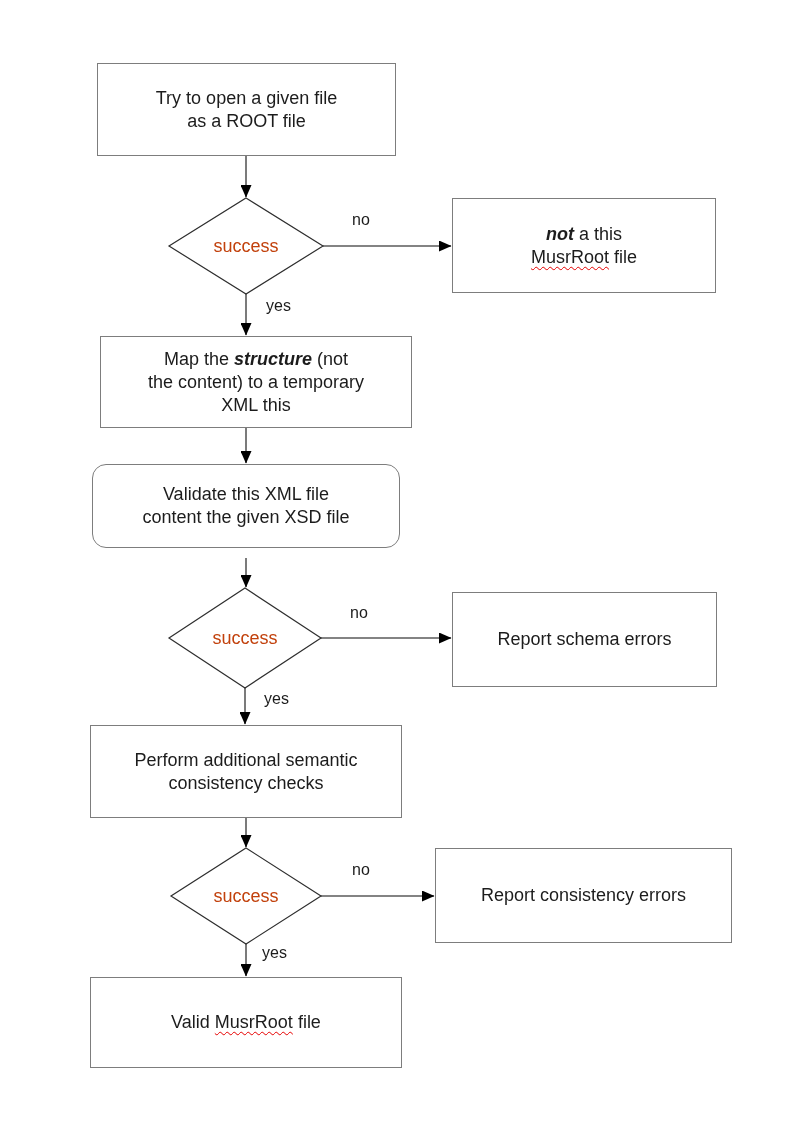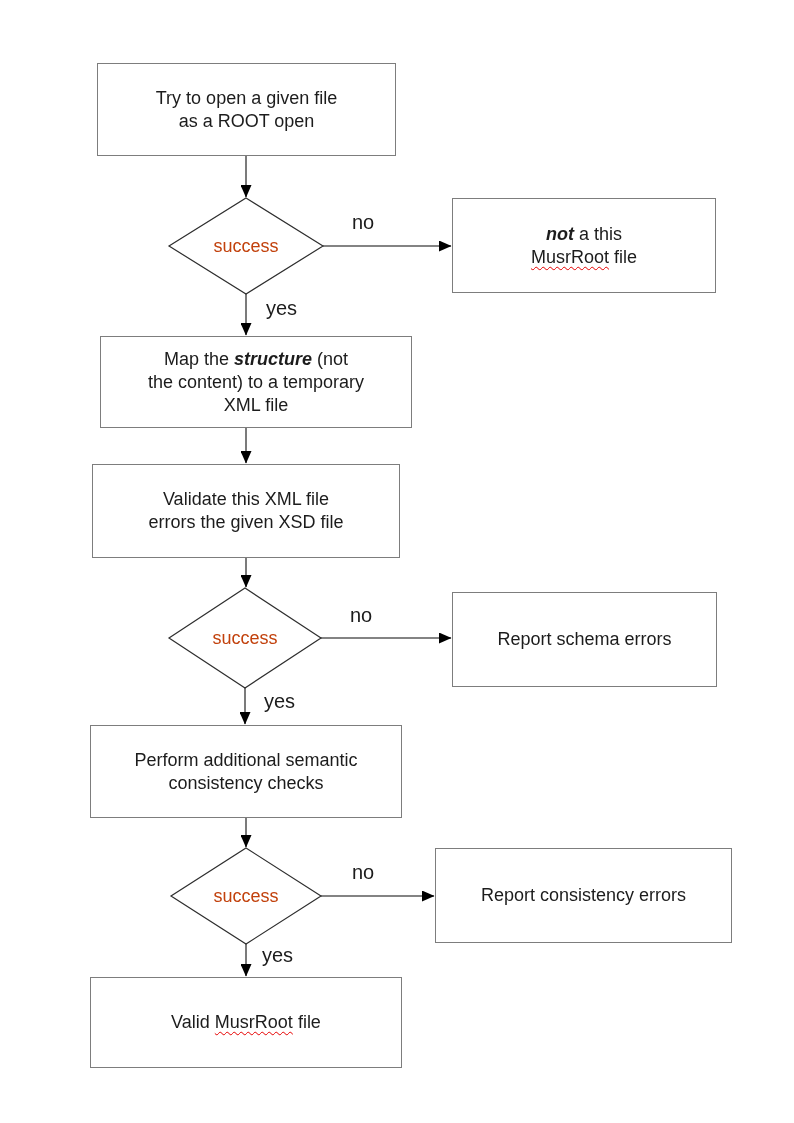--- a/index.html
+++ b/index.html
@@ -36,21 +36,21 @@
     display: flex;
     justify-content: center;
     align-items: center;
     text-align: center;
     font-size: 18px;
     color: #c2410c;
     pointer-events: none;
   }
   .elabel {
     position: absolute;
-    font-size: 20px;
+    font-size: 16px;
     color: #1c1c1c;
     background: transparent;
   }
   .bi { font-weight: bold; font-style: italic; margin-top: 14px; }
   .misspell {
     text-decoration: underline wavy #e60000;
     text-decoration-thickness: 1px;
     text-underline-offset: 3px;
   }
 </style>
@@ -77,47 +77,47 @@
     <line x1="321" y1="896" x2="434" y2="896" stroke="#5a5a5a" stroke-width="1.6" marker-end="url(#arrowhead)"></line>
     <line x1="246" y1="944" x2="246" y2="976" stroke="#5a5a5a" stroke-width="1.6" marker-end="url(#arrowhead)"></line>
 
     <polygon points="246,198 323,246 246,294 169,246" fill="#ffffff" stroke="#2e2e2e" stroke-width="1.2"></polygon>
     <polygon points="245,588 321,638 245,688 169,638" fill="#ffffff" stroke="#2e2e2e" stroke-width="1.2"></polygon>
     <polygon points="246,848 321,896 246,944 171,896" fill="#ffffff" stroke="#2e2e2e" stroke-width="1.2"></polygon>
   </svg>
 
   <div class="box" style="left:97px; top:63px; width:299px; height:93px;">
     <div>Try to open a given file</div>
-    <div>as a ROOT open</div>
+    <div>as a ROOT file</div>
   </div>
 
   <div class="box" style="left:452px; top:198px; width:264px; height:95px;">
     <div>
       <span class="bi">not</span>
       <span>a this</span>
     </div>
     <div>
       <span class="misspell">MusrRoot</span>
       <span>file</span>
     </div>
   </div>
 
   <div class="box" style="left:100px; top:336px; width:312px; height:92px;">
     <div>
       <span>Map the</span>
       <span class="bi">structure</span>
       <span>(not</span>
     </div>
     <div>the content) to a temporary</div>
-    <div>XML file</div>
+    <div>XML this</div>
   </div>
 
-  <div class="box" style="left:92px; top:464px; width:308px; height:94px;">
+  <div class="box" style="left:92px; top:464px; width:308px; height:84px;border-radius:14px;">
     <div>Validate this XML file</div>
-    <div>errors the given XSD file</div>
+    <div>content the given XSD file</div>
   </div>
 
   <div class="box" style="left:90px; top:725px; width:312px; height:93px;">
     <div>Perform additional semantic</div>
     <div>consistency checks</div>
   </div>
 
   <div class="box" style="left:452px; top:592px; width:265px; height:95px;">
     <div>Report schema errors</div>
   </div>

